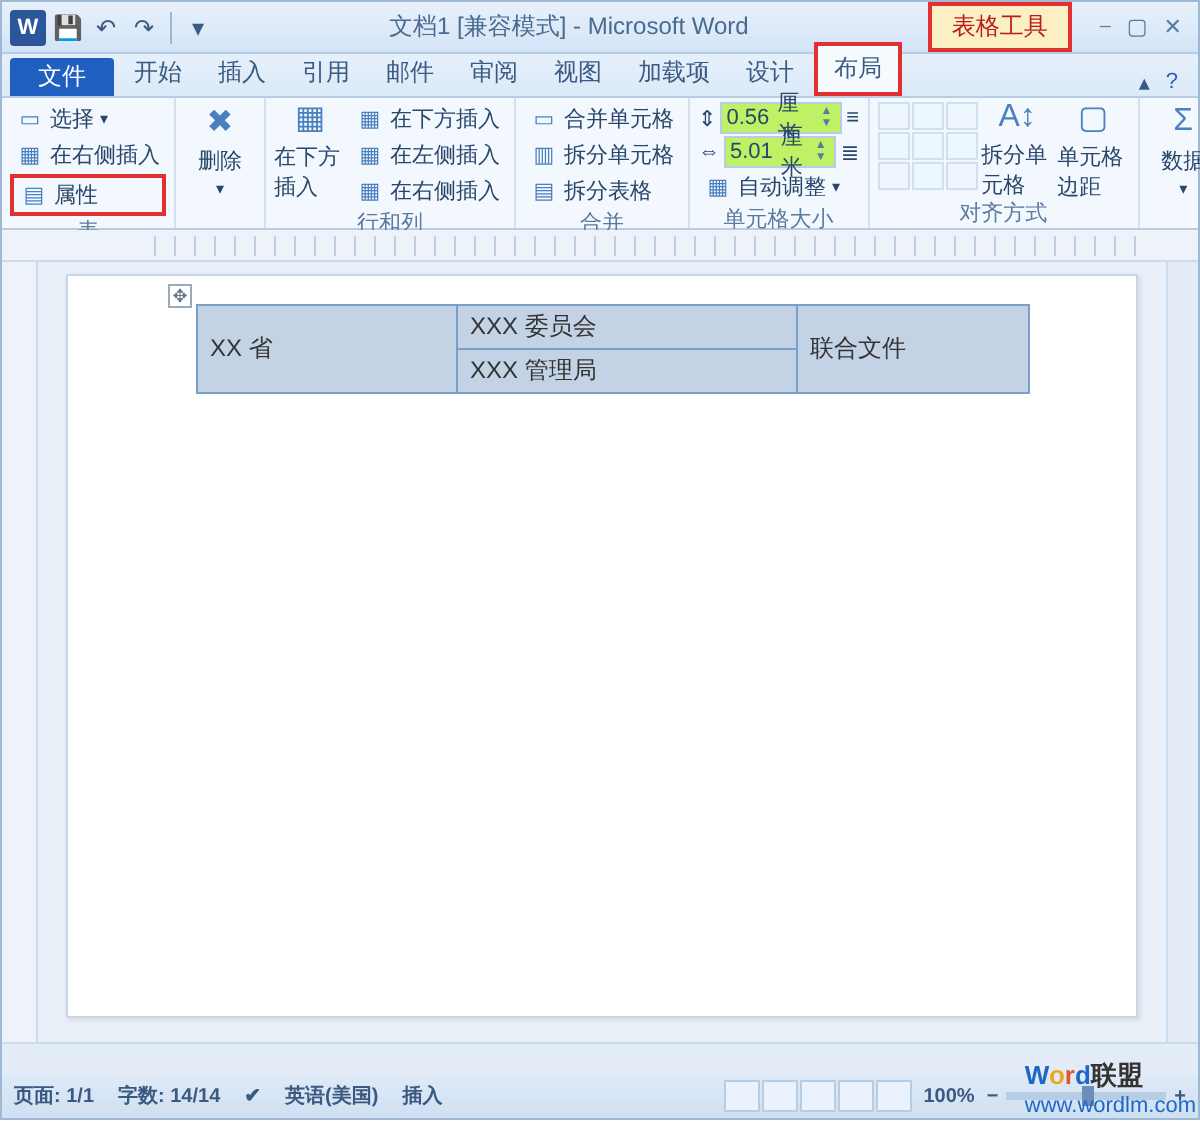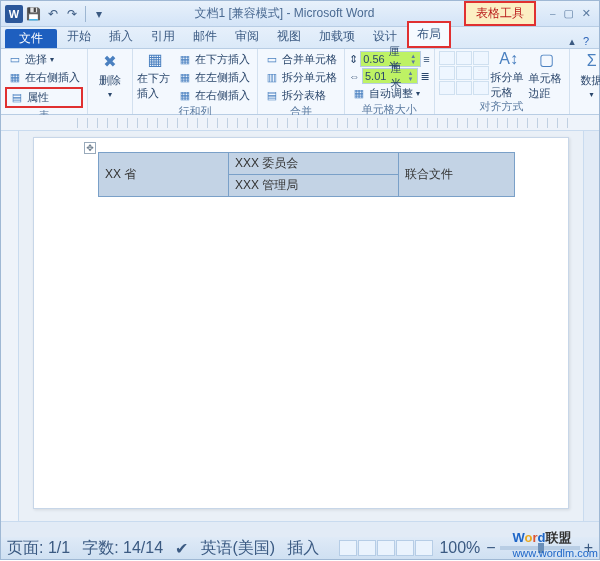--- a/index.html
+++ b/index.html
@@ -39,21 +39,21 @@
   .ruler-h::after { content:""; position:absolute; left:76px; right:24px; top:3px; height:10px; background:repeating-linear-gradient(90deg,#c0d0e2 0,#c0d0e2 1px,transparent 1px,transparent 10px);}
   .docarea { display:flex; height:390px; background:#e8eef5;}
   .ruler-v { width:18px; background:#eef3fa; border-right:1px solid #c9dbef;}
   .page-scroll { flex:1; overflow:hidden; position:relative; background:#eaf0f7;}
   .page { margin:6px 14px; background:#fff; border:1px solid #c7d6e8; height:372px; position:relative; box-shadow:1px 1px 3px rgba(0,0,0,.1);}
   .tbl-anchor { position:absolute; left:50px; top:4px; width:12px; height:12px; border:1px solid #9ab; display:flex; align-items:center; justify-content:center; font-size:9px; color:#678;}
   table.doc { position:absolute; left:64px; top:14px; border-collapse:collapse; background:#404040;}
   table.doc td { border:1px solid #7aa0c8; padding:2px 6px; font-size:12px; color:#333; background:#c3d3e5;}
   .scroll-v { width:16px; background:#e2ebf6; border-left:1px solid #c9dbef;}
   .scroll-h { height:16px; background:#e2ebf6; border-top:1px solid #c9dbef;}
-  .status { height:22px; background:linear-gradient(#dfeaf7,#cfe0f2); display:flex; align-items:center; font-size:16px; color:#3b5a82; padding:0 6px; gap:12px;}
+  .status { height:22px; background:linear-gradient(#dfeaf7,#cfe0f2); display:flex; align-items:center; font-size:10px; color:#3b5a82; padding:0 6px; gap:12px;font-weight:bold;}
   .status .right { margin-left:auto; display:flex; align-items:center; gap:6px;}
   .viewbtns { display:flex; gap:1px;}
   .viewbtns div { width:18px; height:16px; border:1px solid #b6cde6; background:#eaf3fd;}
   .zoom { display:flex; align-items:center; gap:4px;}
   .zoom .track { width:80px; height:4px; background:#b8cde4; position:relative;}
   .zoom .track::after { content:""; position:absolute; left:38px; top:-3px; width:6px; height:10px; background:#6b8fb8;}
   .watermark { position:absolute; right:2px; bottom:2px; font-size:13px; font-weight:bold; }
   .watermark .w1 { color:#1e66c8;} .watermark .w2 { color:#e9a820;} .watermark .w3 { color:#d53; } .watermark .w4 { color:#333;}
   .watermark .url { font-size:11px; color:#1e66c8; font-weight:normal; display:block; text-align:left;}
 </style>

